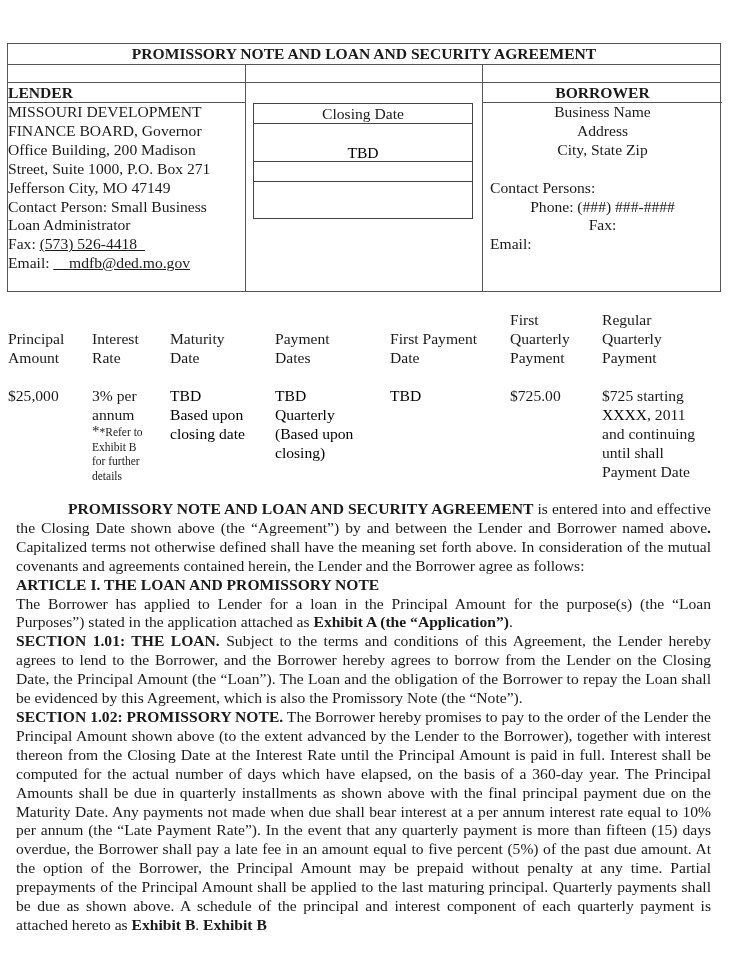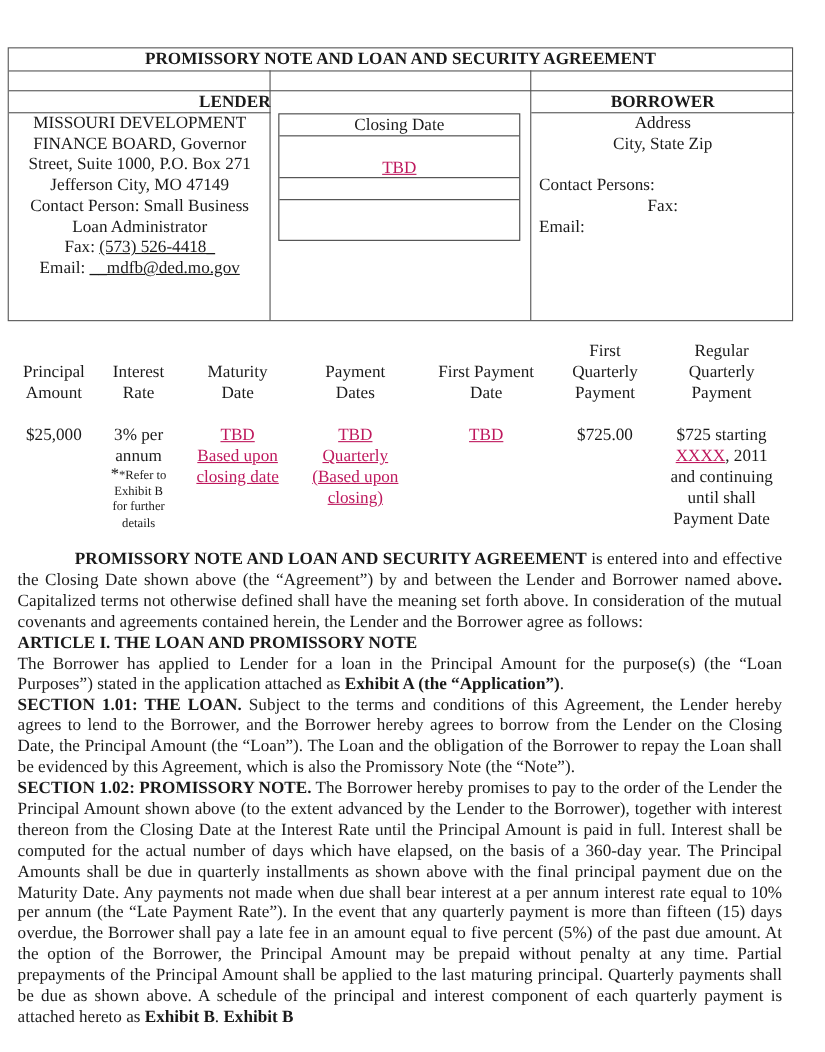--- a/index.html
+++ b/index.html
@@ -1,37 +1,37 @@
 <!DOCTYPE html>
 <html><head>
 <meta charset="utf-8">
 <style>
   * { box-sizing: border-box; margin: 0; padding: 0; }
   html, body { width: 750px; height: 956px; background: #ffffff; overflow: hidden; }
   body { font-family: "Liberation Serif", "DejaVu Serif", serif; color: #1a1a1a; position: relative; font-size: 15.6px; }
-  .red { color: #be185d; text-decoration: underline; }
+  .red { color: #000000; }
   .b { font-weight: bold; }
 
   
   #hdr { position: absolute; left: 7px; top: 43px; width: 714px; height: 249px; border: 1px solid #555; }
   .hline { position: absolute; left: 0; right: 0; height: 0; border-top: 1px solid #555; }
   .vline { position: absolute; width: 0; border-left: 1px solid #555; }
   #title { position: absolute; left: 0; right: 0; top: 0; height: 20px; text-align: center; font-weight: bold; font-size: 15.6px; line-height: 20px; }
-  #lender-h { position: absolute; left: 0; width: 238px; top: 39px; height: 19px; text-align: right; font-weight: bold; line-height: 19px; }
+  #lender-h { position: absolute; left: 0; width: 238px; top: 39px; height: 19px; text-align: left; font-weight: bold; line-height: 19px; }
   #borrower-h { position: absolute; left: 475px; width: 239px; top: 39px; height: 19px; text-align: center; font-weight: bold; line-height: 19px; }
-  #lender-body { position: absolute; left: 0; width: 238px; top: 59px; text-align: center; line-height: 18.9px; }
+  #lender-body { position: absolute; left: 0; width: 238px; top: 59px; line-height: 18.9px; }
   #lender-body .u { text-decoration: underline; }
   #borrower-body { position: absolute; left: 475px; width: 239px; top: 59px; line-height: 18.9px; }
   #borrower-body .c { text-align: center; }
   #borrower-body .l { text-align: left; padding-left: 7px; }
   #inner { position: absolute; left: 245px; top: 59px; width: 220px; height: 116px; border: 1px solid #444; }
   #inner .row { position: absolute; left: 0; right: 0; text-align: center; line-height: 19px; }
 
   
-  .term-col { position: absolute; text-align: center; line-height: 19px; }
+  .term-col { position: absolute; line-height: 19px; }
   .small { font-size: 11.5px; line-height: 14.5px; }
 
   
   #body { position: absolute; left: 16px; top: 500px; width: 695px; line-height: 18.9px; text-align: justify; font-size: 15.6px; }
   #body p { margin: 0; }
   .indent { text-indent: 52px; }
   .center { }
 </style>
 </head>
 <body>
@@ -44,42 +44,45 @@
   <div class="hline" style="top:58px; left:475px; width:239px;"></div>
   <div class="vline" style="left:237px; top:20px; bottom:0;"></div>
   <div class="vline" style="left:474px; top:20px; bottom:0;"></div>
 
   <div id="lender-h">LENDER</div>
   <div id="borrower-h">BORROWER</div>
 
   <div id="lender-body">
     <div>MISSOURI DEVELOPMENT</div>
     <div>FINANCE BOARD, Governor</div>
+    <div>Office Building, 200 Madison</div>
     <div>Street, Suite 1000, P.O. Box 271</div>
     <div>Jefferson City, MO 47149</div>
     <div>Contact Person: Small Business</div>
     <div>Loan Administrator</div>
     <div><span>Fax: </span><span class="u">(573) 526-4418_</span></div>
     <div><span>Email: </span><span class="u">__mdfb@ded.mo.gov</span></div>
   </div>
 
   <div id="inner">
     <div class="row" style="top:0;">Closing Date</div>
     <div class="hline" style="top:19px; border-color:#444;"></div>
     <div class="row red" style="top:39px;">TBD</div>
     <div class="hline" style="top:57px; border-color:#444;"></div>
     <div class="hline" style="top:77px; border-color:#444;"></div>
     <div class="row" style="top:78px; height:36px;"></div>
   </div>
 
   <div id="borrower-body">
+    <div class="c">Business Name</div>
     <div class="c">Address</div>
     <div class="c">City, State  Zip</div>
     <div class="c">&nbsp;</div>
     <div class="l">Contact Persons:</div>
+    <div class="c">Phone: (###) ###-####</div>
     <div class="c">Fax:</div>
     <div class="l">Email:</div>
   </div>
 </div>
 
 <div>
 
   <div class="term-col" style="left:8px; width:82px; top:329px;">
     <div>Principal</div>
     <div>Amount</div>

